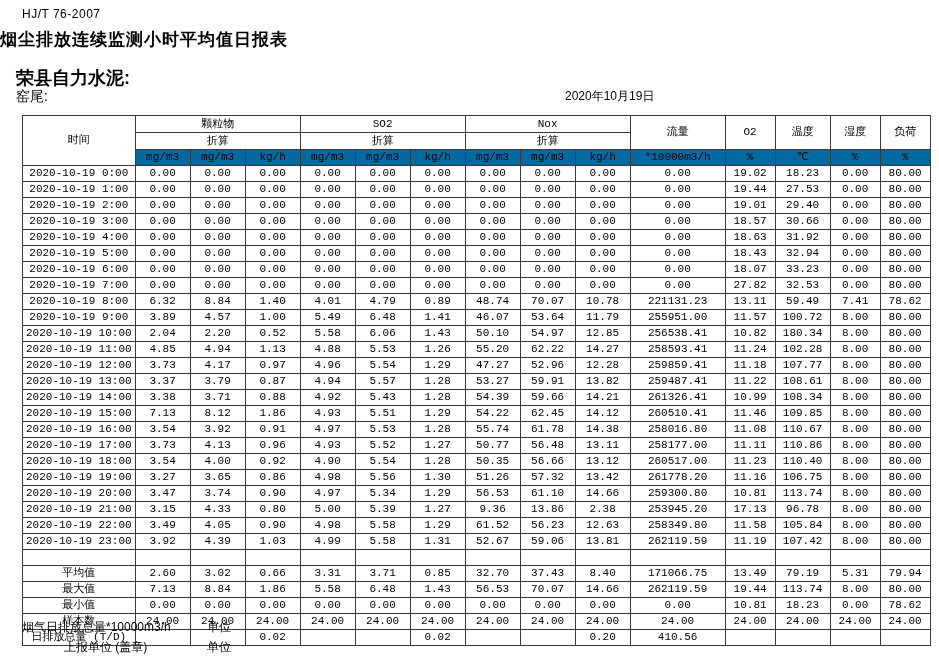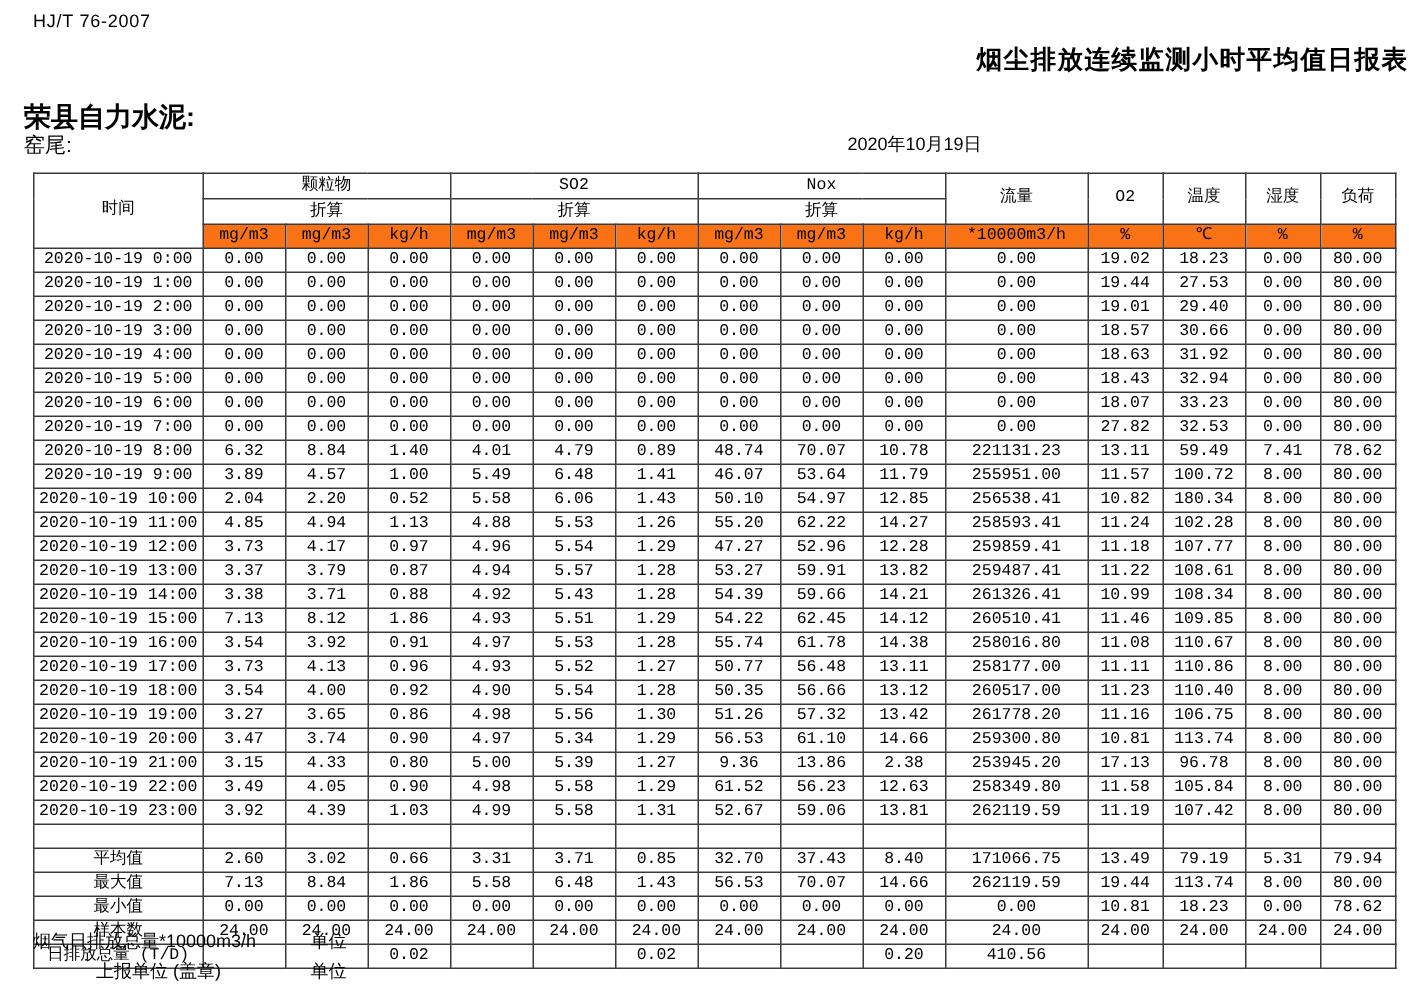--- a/index.html
+++ b/index.html
@@ -21,21 +21,21 @@
     top: 7px;
     font-family: Liberation Sans, sans-serif;
     font-size: 12px;
     letter-spacing: 0.5px;
   }
   .doc-title {
     position: absolute;
     left: 0;
     right: 0;
     top: 28px;
-    text-align: right;
+    text-align: left;
     font-size: 17px;
     font-weight: bold;
     letter-spacing: 1px;
   }
   .company {
     position: absolute;
     left: 16px;
     top: 66px;
     font-size: 18px;
     font-weight: bold;
@@ -70,21 +70,21 @@
     font-weight: normal;
     text-align: center;
     white-space: nowrap;
     overflow: hidden;
   }
   .grp-head {
     height: 17px;
     line-height: 17px;
   }
   .unit-row td {
-    background: #f97316;
+    background: #0369a1;
     height: 16px;
     line-height: 16px;
   }
   .time-cell {
     text-align: right;
     padding-right: 5px;
   }
   .num {
     text-align: right;
     padding-right: 5px;

